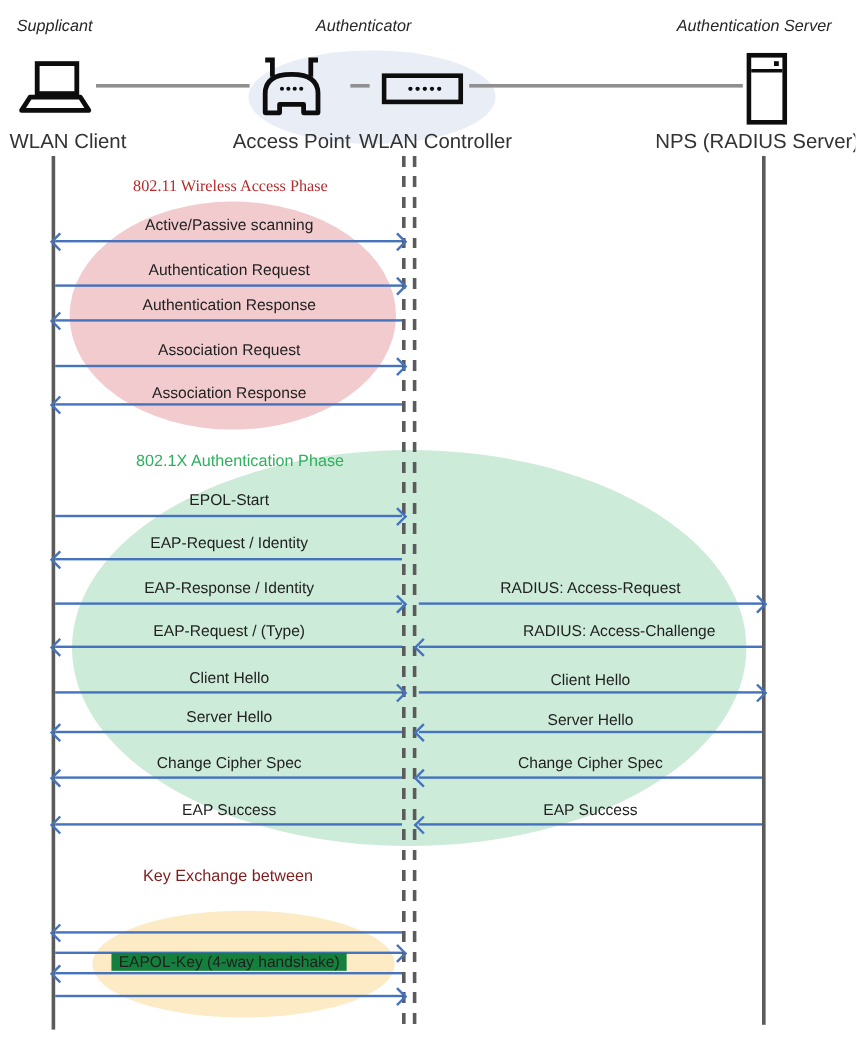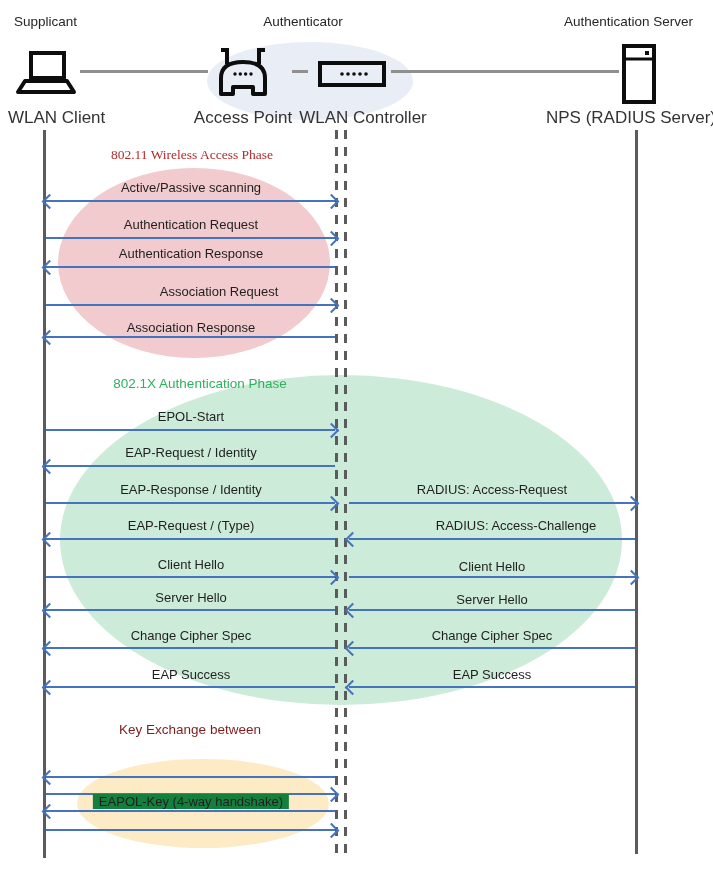--- a/index.html
+++ b/index.html
@@ -19,21 +19,21 @@
   .el-pink{left:58px;top:168px;width:272px;height:190px;background:#f1cbce;}
   .el-green{left:60px;top:375px;width:562px;height:330px;background:#cdebd9;}
   .el-yellow{left:77px;top:759px;width:252px;height:89px;background:#fcebc4;}
   
   .lifeline{position:absolute;width:3px;z-index:3;}
   .solid{background:var(--lifeline);}
   .dashed{background:repeating-linear-gradient(to bottom,var(--lifeline) 0 9px,transparent 9px 17px);}
   
   .hline{position:absolute;height:3px;background:var(--gray-line);z-index:2;}
   
-  .toplabel{position:absolute;font-size:13.5px;color:#262626;white-space:nowrap;z-index:4;}
+  .toplabel{position:absolute;font-size:13.5px;color:#262626;white-space:nowrap;z-index:4;font-style:italic;}
   .center{transform:translateX(-50%);}
   .nodelabel{position:absolute;font-size:17px;color:#333;white-space:nowrap;z-index:4;}
   
   .icon{position:absolute;z-index:4;}
   
   .arrow{position:absolute;height:0;border-top:2px solid var(--blue);z-index:5;}
   .seg-l{left:46px;width:289px;}
   .seg-r{left:349px;width:286px;}
   .a-r::after,.a-b::after{
     content:'';position:absolute;right:-2px;top:-6px;width:9px;height:9px;
@@ -114,21 +114,21 @@
 
   <div class="mlabel" style="left:191px;top:180px;">Active/Passive scanning</div>
   <div class="arrow seg-l a-b" style="top:200px;"></div>
 
   <div class="mlabel" style="left:191px;top:217px;">Authentication Request</div>
   <div class="arrow seg-l a-r" style="top:237px;"></div>
 
   <div class="mlabel" style="left:191px;top:246px;">Authentication Response</div>
   <div class="arrow seg-l a-l" style="top:266px;"></div>
 
-  <div class="mlabel" style="left:191px;top:284px;margin-left:28px;">Association Request</div>
+  <div class="mlabel" style="left:191px;top:284px;">Association Request</div>
   <div class="arrow seg-l a-r" style="top:304px;"></div>
 
   <div class="mlabel" style="left:191px;top:320px;">Association Response</div>
   <div class="arrow seg-l a-l" style="top:336px;"></div>
 
   <div class="ptitle t-green" style="left:200px;top:376px;">802.1X Authentication Phase</div>
 
   <div class="mlabel" style="left:191px;top:409px;">EPOL-Start</div>
   <div class="arrow seg-l a-r" style="top:429px;"></div>
 

